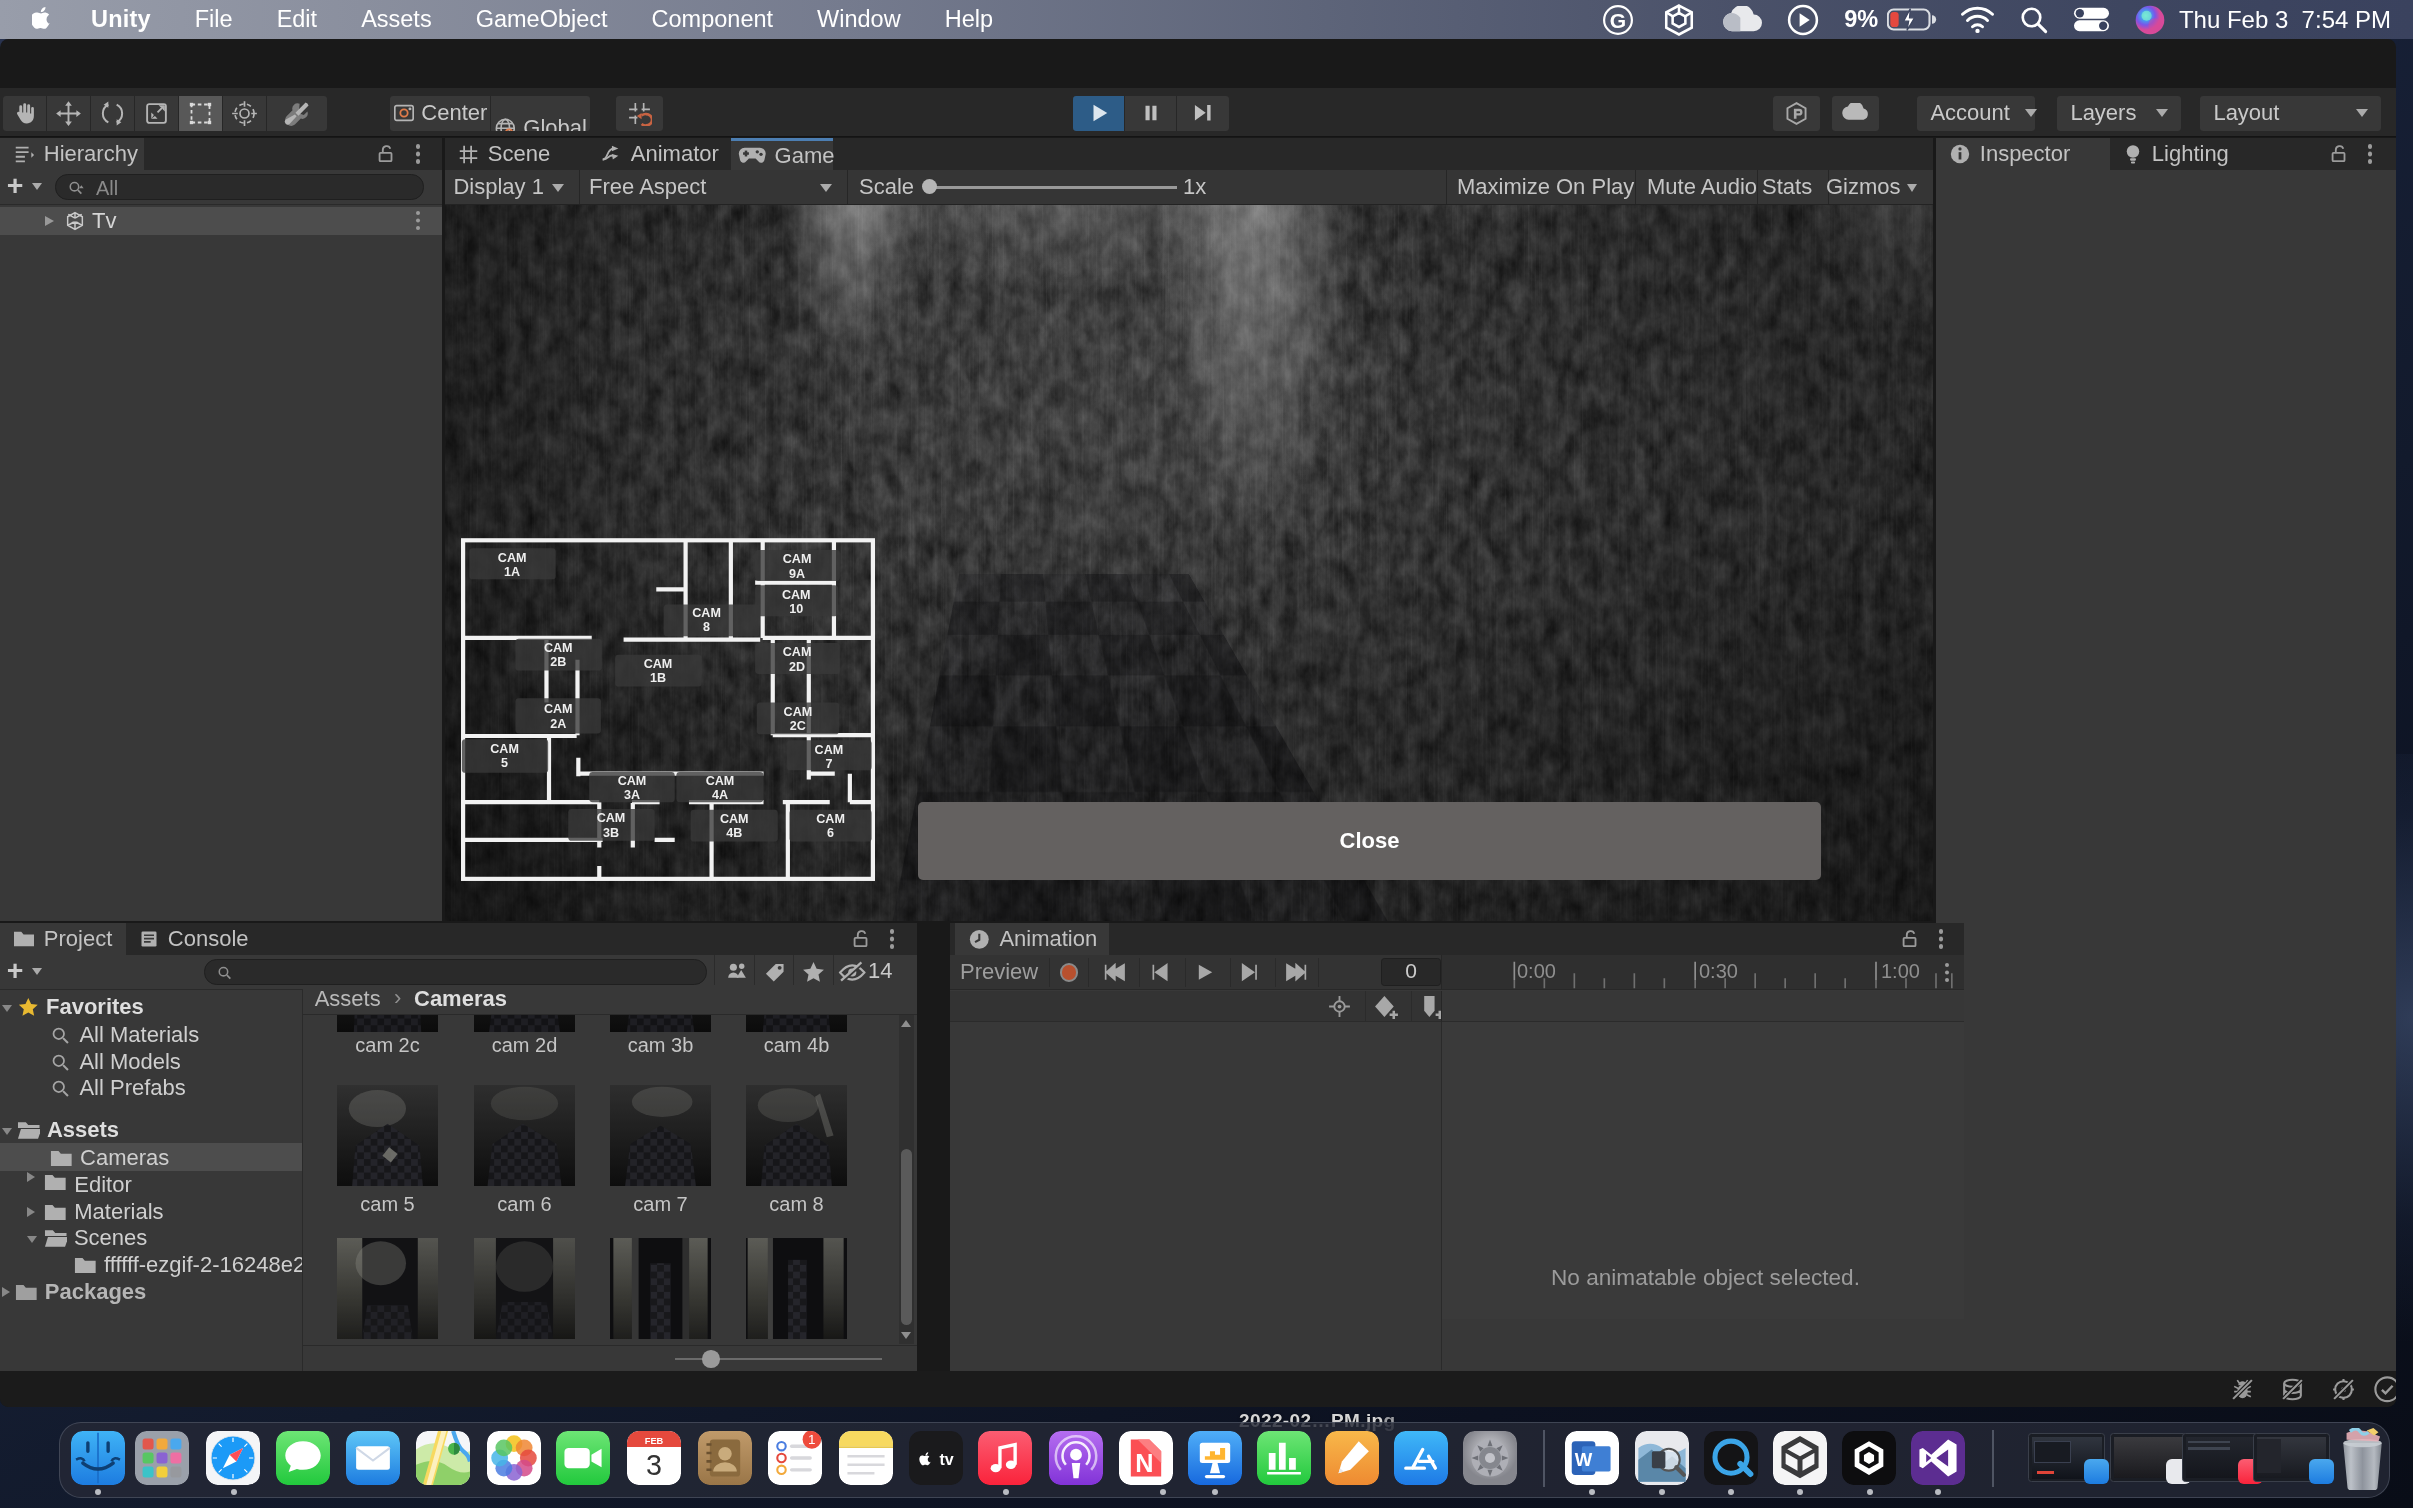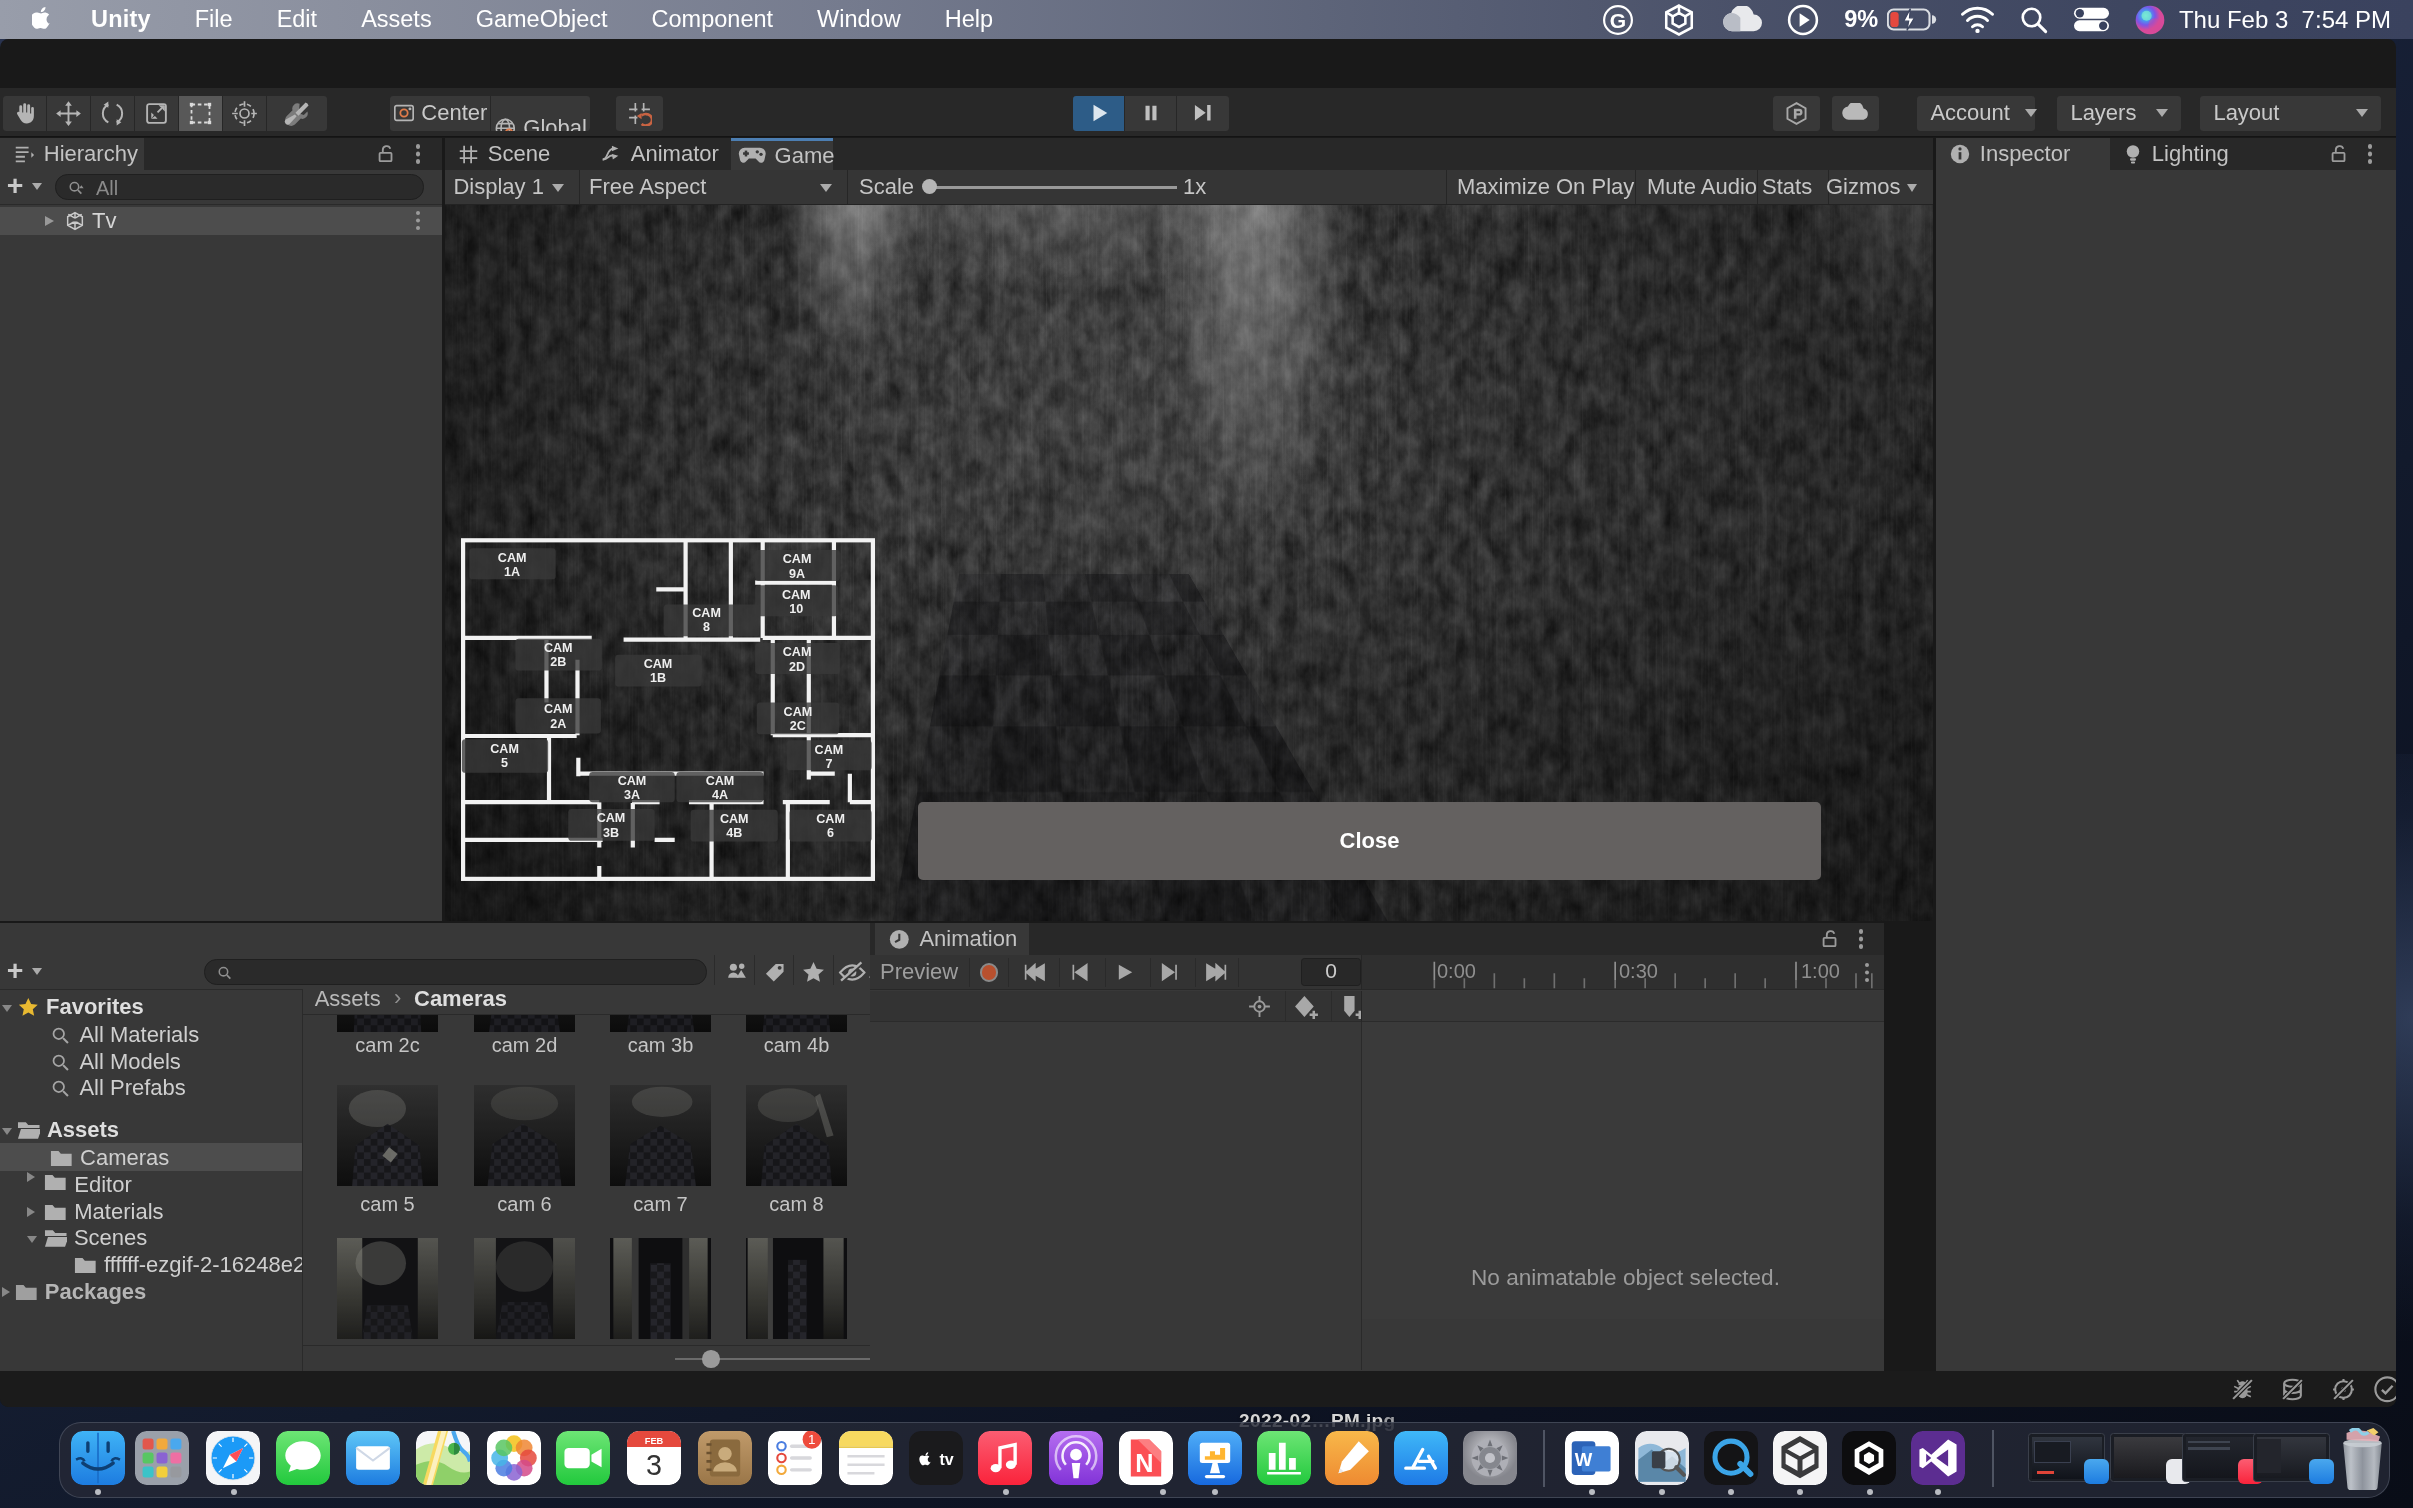--- a/index.html
+++ b/index.html
@@ -41,21 +41,21 @@
 .srow { position:absolute; left:0; top:32px; width:100%; height:35px; background:#383838; border-bottom:1.7px solid #2a2a2a; }
 .sbox { position:absolute; top:4.2px; height:26px; background:#2a2a2a; border:0.8px solid #1f1f1f; border-radius:12.6px;text-decoration:underline; }
 .kebab { display:inline-block; width:4.2px; height:4.2px; border-radius:50%; background:#9b9b9b;
   box-shadow: 0 7.5px 0 #9b9b9b, 0 15px 0 #9b9b9b; margin-top:-15px; }
 .plus { font-size:28.5px; color:#c9c9c9; font-weight:bold; }
 .caret { display:inline-block; width:0; height:0; border-left:6.7px solid transparent; border-right:6.7px solid transparent; border-top:8.4px solid #ababab; }
 #hier { left:0; top:99px; width:442px; height:783px; }
 #game { left:445px; top:99px; width:1488px; height:783px; background:#282828; }
 #insp { left:1936px; top:99px; width:460px; height:1233px; }
 #proj { left:0; top:884px; width:917px; height:448px; }
-#anim { left:870px; top:884px; width:1014px; height:448px; }
+#anim { left:950px; top:884px; width:1014px; height:448px; }
 #statusbar { position:absolute; left:0; top:1332px; width:100%; height:36px; background:#1b1b1b; }
 #gvtoolbar { position:absolute; top:32px; left:0; width:100%; height:35px; background:#353535; border-bottom:1.7px solid #232323;
   color:#c6c6c6; font-size:22px; }
 .gvitem { position:absolute; top:0; height:34px; display:flex; align-items:center; }
 .gvsep { position:absolute; top:0; width:0.8px; height:34px; background:#262626; }
 #gvcontent { position:absolute; top:67px; left:0; width:1488px; height:716px; background:#2c2c2c; overflow:hidden; }
 
 #dock { position:absolute; left:59px; top:1422px; width:2331px; height:76px;
   background:rgba(36,40,54,0.82); border:1.3px solid rgba(130,140,160,0.32); border-radius:22px; }
 .dicon { position:absolute; top:7.5px; width:54px; height:54px; border-radius:11.7px; }
@@ -505,20 +505,46 @@
               <path d="M8.5 11 V8 a4.2 4.2 0 0 1 8.2-1.4"></path>
             </g>
           </svg>
         </div>
       <div class="lockdots" style="left:432px;">
           <span class="kebab"></span>
         </div>
     </div>
   </div>
   <div id="proj" class="panel">
+    <div class="tabrow">
+      <div class="tab" style="left:0; width:126px;"><span class="tico">
+            <svg width="22" height="20" viewBox="0 0 24 22">
+              <path fill="#b0b0b0" d="M1 3 h8 l2.5 3 H23 v13 H1z"></path>
+            </svg>
+          </span>Project</div>
+      <div class="tab off" style="left:126px; width:142px;"><span class="tico">
+            <svg width="20" height="20" viewBox="0 0 24 24">
+              <rect x="3" y="3" width="18" height="18" rx="1.5" fill="#b0b0b0"></rect>
+              <g stroke="#383838" stroke-width="2">
+                <path d="M6 7.5 h12 M6 11.5 h12 M6 15.5 h8"></path>
+              </g>
+            </svg>
+          </span>Console</div>
+      <div class="lockdots" style="left:850px;">
+          <svg width="22" height="23.5" viewBox="0 0 24 24">
+            <g fill="none" stroke="#9b9b9b" stroke-width="2">
+              <rect x="5" y="11" width="13" height="9" rx="1"></rect>
+              <path d="M8.5 11 V8 a4.2 4.2 0 0 1 8.2-1.4"></path>
+            </g>
+          </svg>
+        </div>
+      <div class="lockdots" style="left:890px;">
+          <span class="kebab"></span>
+        </div>
+    </div>
     <div class="srow">
       <span class="plus" style="position:absolute; left:6.7px; top:-0.8px;">+</span>
       <span class="caret" style="position:absolute; left:32px; top:13.4px; border-left-width:5.9px; border-right-width:5.9px; border-top-width:7.5px;"></span>
       <div class="sbox" style="left:204px; width:503px;">
         <svg width="20" height="18.4" viewBox="0 0 24 24" style="margin:3.4px 0 0 10px">
             <circle cx="10" cy="10" r="5.5" fill="none" stroke="#8f8f8f" stroke-width="2"></circle>
             <path d="M14.5 14.5 L19 19" stroke="#8f8f8f" stroke-width="2.2"></path>
           </svg>
       </div>
       <div class="gvsep" style="left:714px; background:#2b2b2b;"></div>

